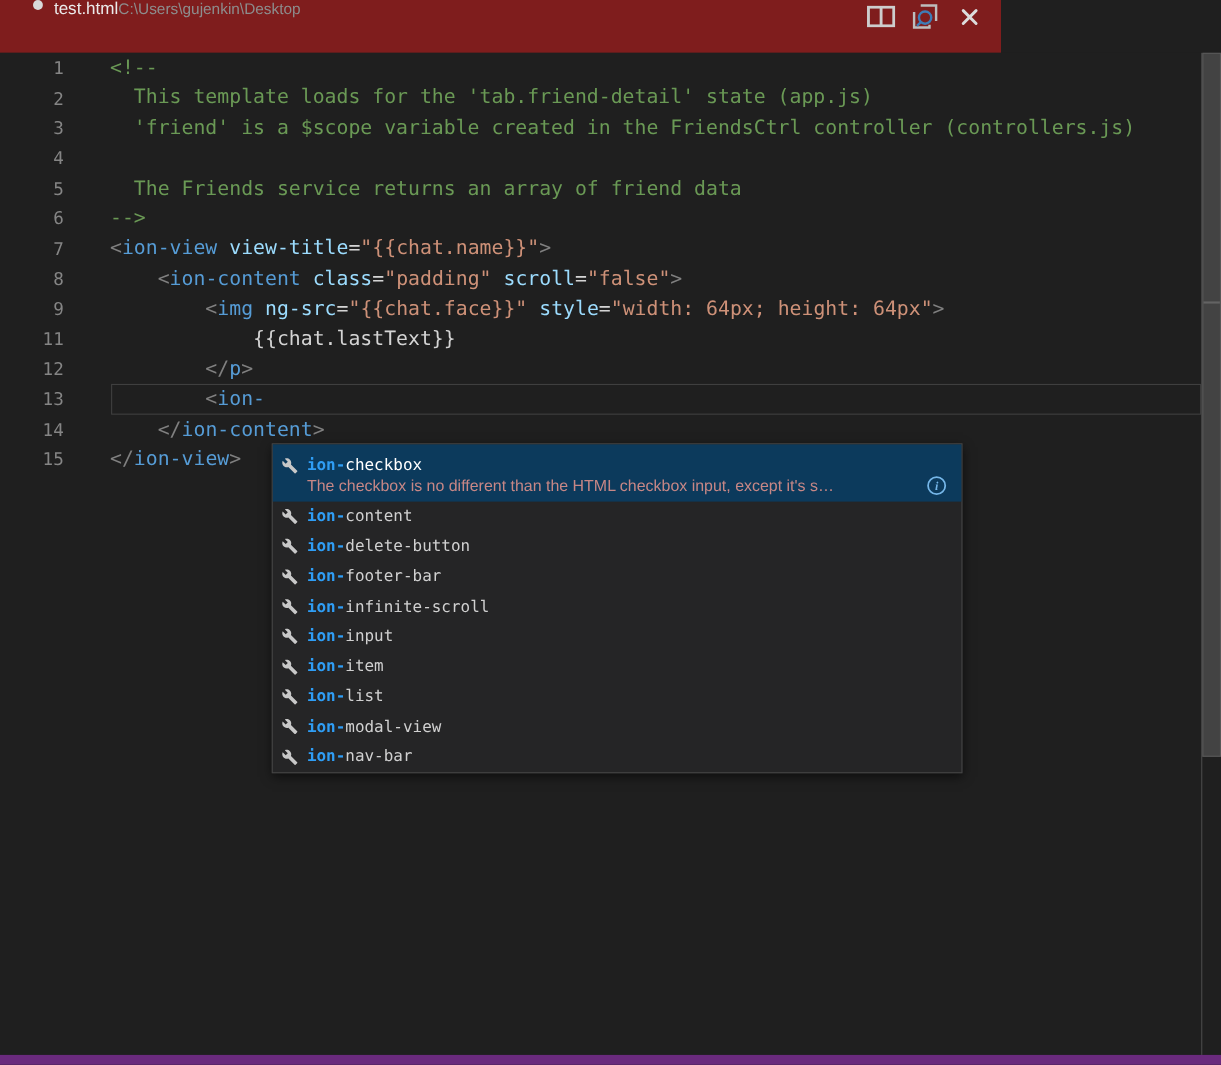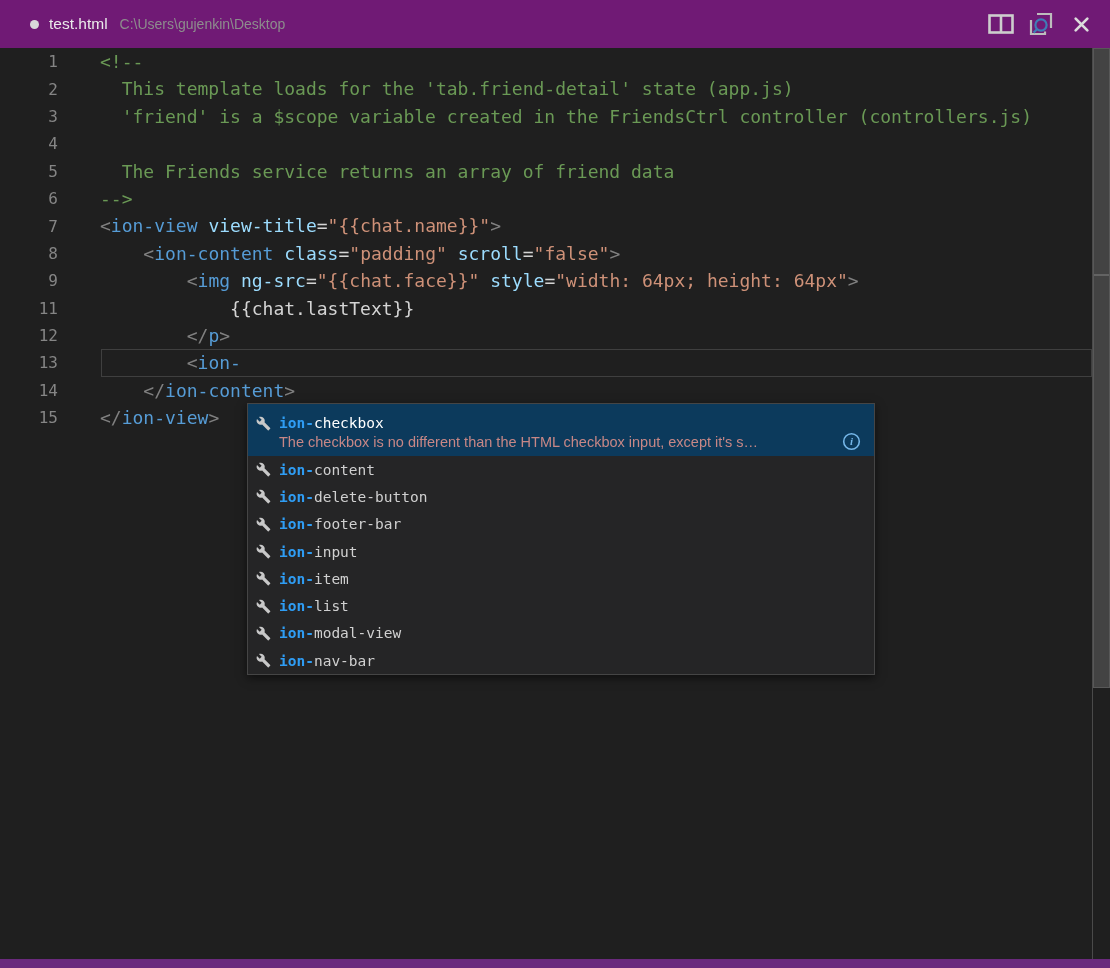--- a/index.html
+++ b/index.html
@@ -6,27 +6,27 @@
   html,body { width:1110px; height:968px; }
   body {
     background:#1f1f1f;
     font-family:"Liberation Sans", sans-serif;
     position:relative;
     overflow:hidden;
   }
 
   
   .titlebar {
-    position:absolute; top:0; left:0; width:1110px; height:48px;
-    display:flex; align-items:center; padding-left:30px;
-    background:#701a75;
+    position:absolute; top:0; left:0; width:910px; height:48px;
+    display:flex; align-items:flex-start; padding-left:30px;
+    background:#7f1d1d;
   }
   .dirty-dot { width:9px; height:9px; border-radius:50%; background:#d9d9d9; margin-right:10px; flex:none; }
   .fname { color:#ebebeb; font-size:15.5px; }
-  .fpath { color:#8d8d8d; font-size:14px; margin-left:12px; }
+  .fpath { color:#8d8d8d; font-size:14px; }
   .tb-actions { margin-left:auto; display:flex; align-items:center; gap:10px; padding-right:14px; }
   .tb-btn { background:none; border:none; width:30px; height:30px; display:flex; align-items:center; justify-content:center; cursor:pointer; }
 
   
   .editor { position:absolute; top:48px; left:0; width:1110px; height:911px; background:#1f1f1f; }
   .line { display:flex; align-items:center; height:27.4px; position:relative; }
   .ln {
     width:58px; flex:none; text-align:right; color:#858585;
     font-family:"DejaVu Sans Mono","Liberation Mono",monospace; font-size:16px;
   }
@@ -212,20 +212,27 @@
                 <svg width="15" height="15" viewBox="0 0 24 24" fill="#c8c8c8">
                   <path d="M22.7 19L13.6 9.9c.9-2.3.4-5-1.5-6.9-2-2-5-2.4-7.4-1.3L9 6 6 9 1.6 4.7C.4 7.1.9 10.1 2.9 12.1c1.9 1.9 4.6 2.4 6.9 1.5l9.1 9.1c.4.4 1 .4 1.4 0l2.3-2.3c.5-.4.5-1.1.1-1.4z"></path>
                 </svg>
               </span><span class="sg-label"><span class="sg-match">ion-</span><span class="sg-rest">footer-bar</span></span></div>
           </div>
           <div class="sg-item">
             <div class="sg-main-inline" style="display: contents;"><span class="sg-icon">
                 <svg width="15" height="15" viewBox="0 0 24 24" fill="#c8c8c8">
                   <path d="M22.7 19L13.6 9.9c.9-2.3.4-5-1.5-6.9-2-2-5-2.4-7.4-1.3L9 6 6 9 1.6 4.7C.4 7.1.9 10.1 2.9 12.1c1.9 1.9 4.6 2.4 6.9 1.5l9.1 9.1c.4.4 1 .4 1.4 0l2.3-2.3c.5-.4.5-1.1.1-1.4z"></path>
                 </svg>
+              </span><span class="sg-label"><span class="sg-match">ion-</span><span class="sg-rest">infinite-scroll</span></span></div>
+          </div>
+          <div class="sg-item">
+            <div class="sg-main-inline" style="display: contents;"><span class="sg-icon">
+                <svg width="15" height="15" viewBox="0 0 24 24" fill="#c8c8c8">
+                  <path d="M22.7 19L13.6 9.9c.9-2.3.4-5-1.5-6.9-2-2-5-2.4-7.4-1.3L9 6 6 9 1.6 4.7C.4 7.1.9 10.1 2.9 12.1c1.9 1.9 4.6 2.4 6.9 1.5l9.1 9.1c.4.4 1 .4 1.4 0l2.3-2.3c.5-.4.5-1.1.1-1.4z"></path>
+                </svg>
               </span><span class="sg-label"><span class="sg-match">ion-</span><span class="sg-rest">input</span></span></div>
           </div>
           <div class="sg-item">
             <div class="sg-main-inline" style="display: contents;"><span class="sg-icon">
                 <svg width="15" height="15" viewBox="0 0 24 24" fill="#c8c8c8">
                   <path d="M22.7 19L13.6 9.9c.9-2.3.4-5-1.5-6.9-2-2-5-2.4-7.4-1.3L9 6 6 9 1.6 4.7C.4 7.1.9 10.1 2.9 12.1c1.9 1.9 4.6 2.4 6.9 1.5l9.1 9.1c.4.4 1 .4 1.4 0l2.3-2.3c.5-.4.5-1.1.1-1.4z"></path>
                 </svg>
               </span><span class="sg-label"><span class="sg-match">ion-</span><span class="sg-rest">item</span></span></div>
           </div>
           <div class="sg-item">

